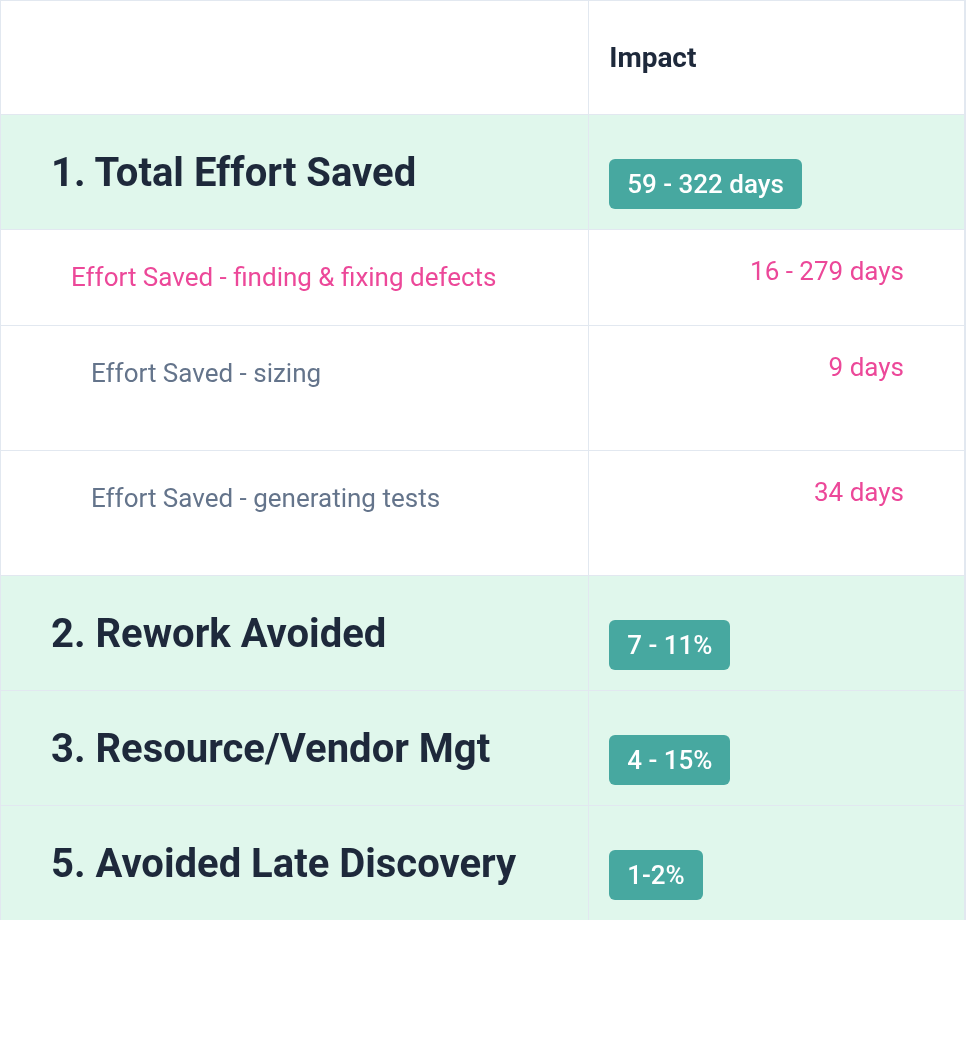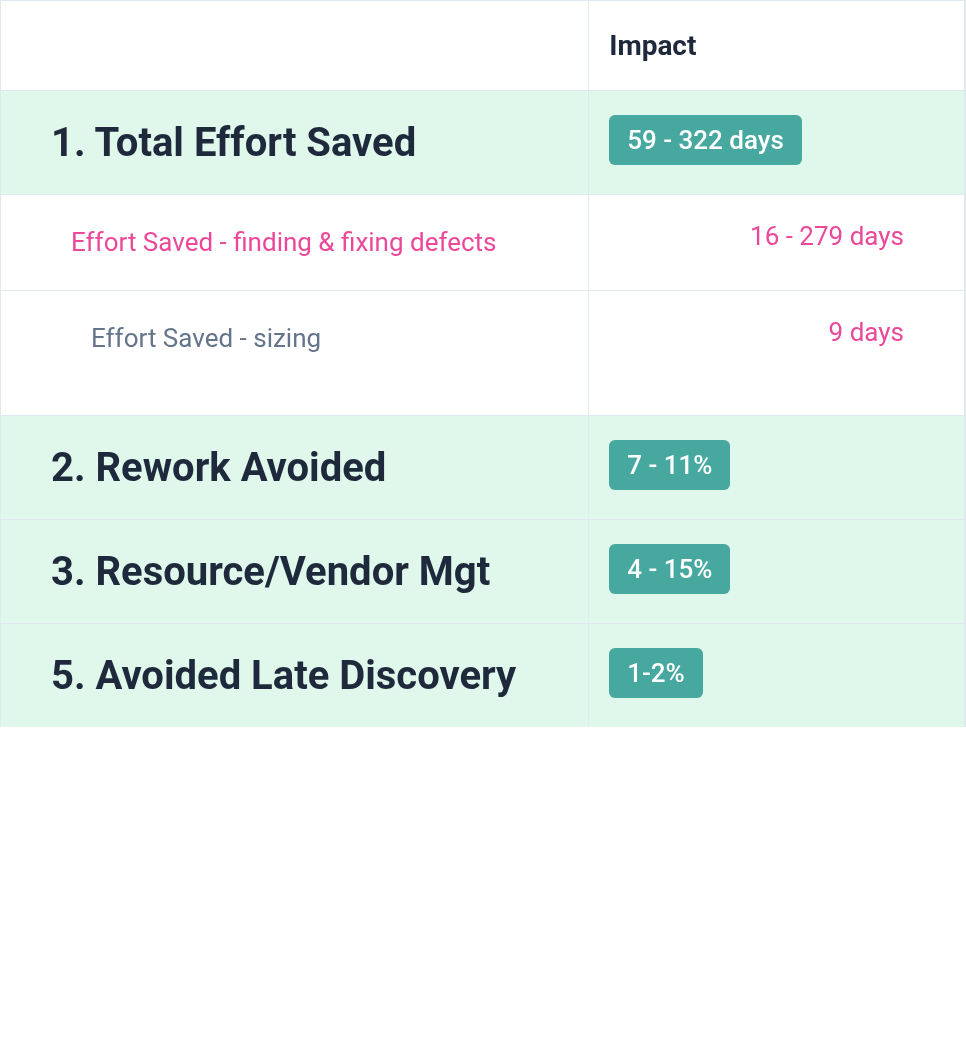--- a/index.html
+++ b/index.html
@@ -21,21 +21,21 @@
       border: 1px solid #e2e8f0;
       text-align: left;
     }
     .header-cell-empty {
       width: 61%;
       padding: 30px 30px;
     }
     .header-cell-impact {
       width: 39%;
       text-align: center;
-      padding: 28px 20px;
+      padding: 40px 20px;
       font-size: 28px;
       font-weight: 700;
       color: #1e293b;
     }
     .row-highlight {
       background-color: #e0f7ec;
     }
     .row-plain {
       background-color: #ffffff;
     }
@@ -67,21 +67,21 @@
       vertical-align: top;
     }
     .badge {
       display: inline-block;
       background-color: #47a8a0;
       color: #ffffff;
       font-size: 26px;
       font-weight: 500;
       padding: 10px 18px;
       border-radius: 6px;
-      margin-top: 4px;
+      margin-top: 24px;
     }
     .impact-text {
       display: inline-block;
       color: #ec4899;
       font-size: 26px;
       font-weight: 400;
       padding: 6px 40px 6px 0;
       width: 100%;
       text-align: right;
     }
@@ -115,20 +115,27 @@
       </td>
       <td class="row-edge"></td>
     </tr>
     <tr class="row-plain">
       <td class="label-cell-sub-deeper">Effort Saved - sizing</td>
       <td class="impact-cell">
         <span class="impact-text">9 days</span>
       </td>
       <td class="row-edge"></td>
     </tr>
+    <tr class="row-plain">
+      <td class="label-cell-sub-deeper">Effort Saved - generating tests</td>
+      <td class="impact-cell">
+        <span class="impact-text">34 days</span>
+      </td>
+      <td class="row-edge"></td>
+    </tr>
     <tr class="row-highlight">
       <td class="label-cell-main">2. Rework Avoided</td>
       <td class="impact-cell">
         <span class="badge">7 - 11%</span>
       </td>
       <td class="row-edge"></td>
     </tr>
     <tr class="row-highlight">
       <td class="label-cell-main">3. Resource/Vendor Mgt</td>
       <td class="impact-cell">

